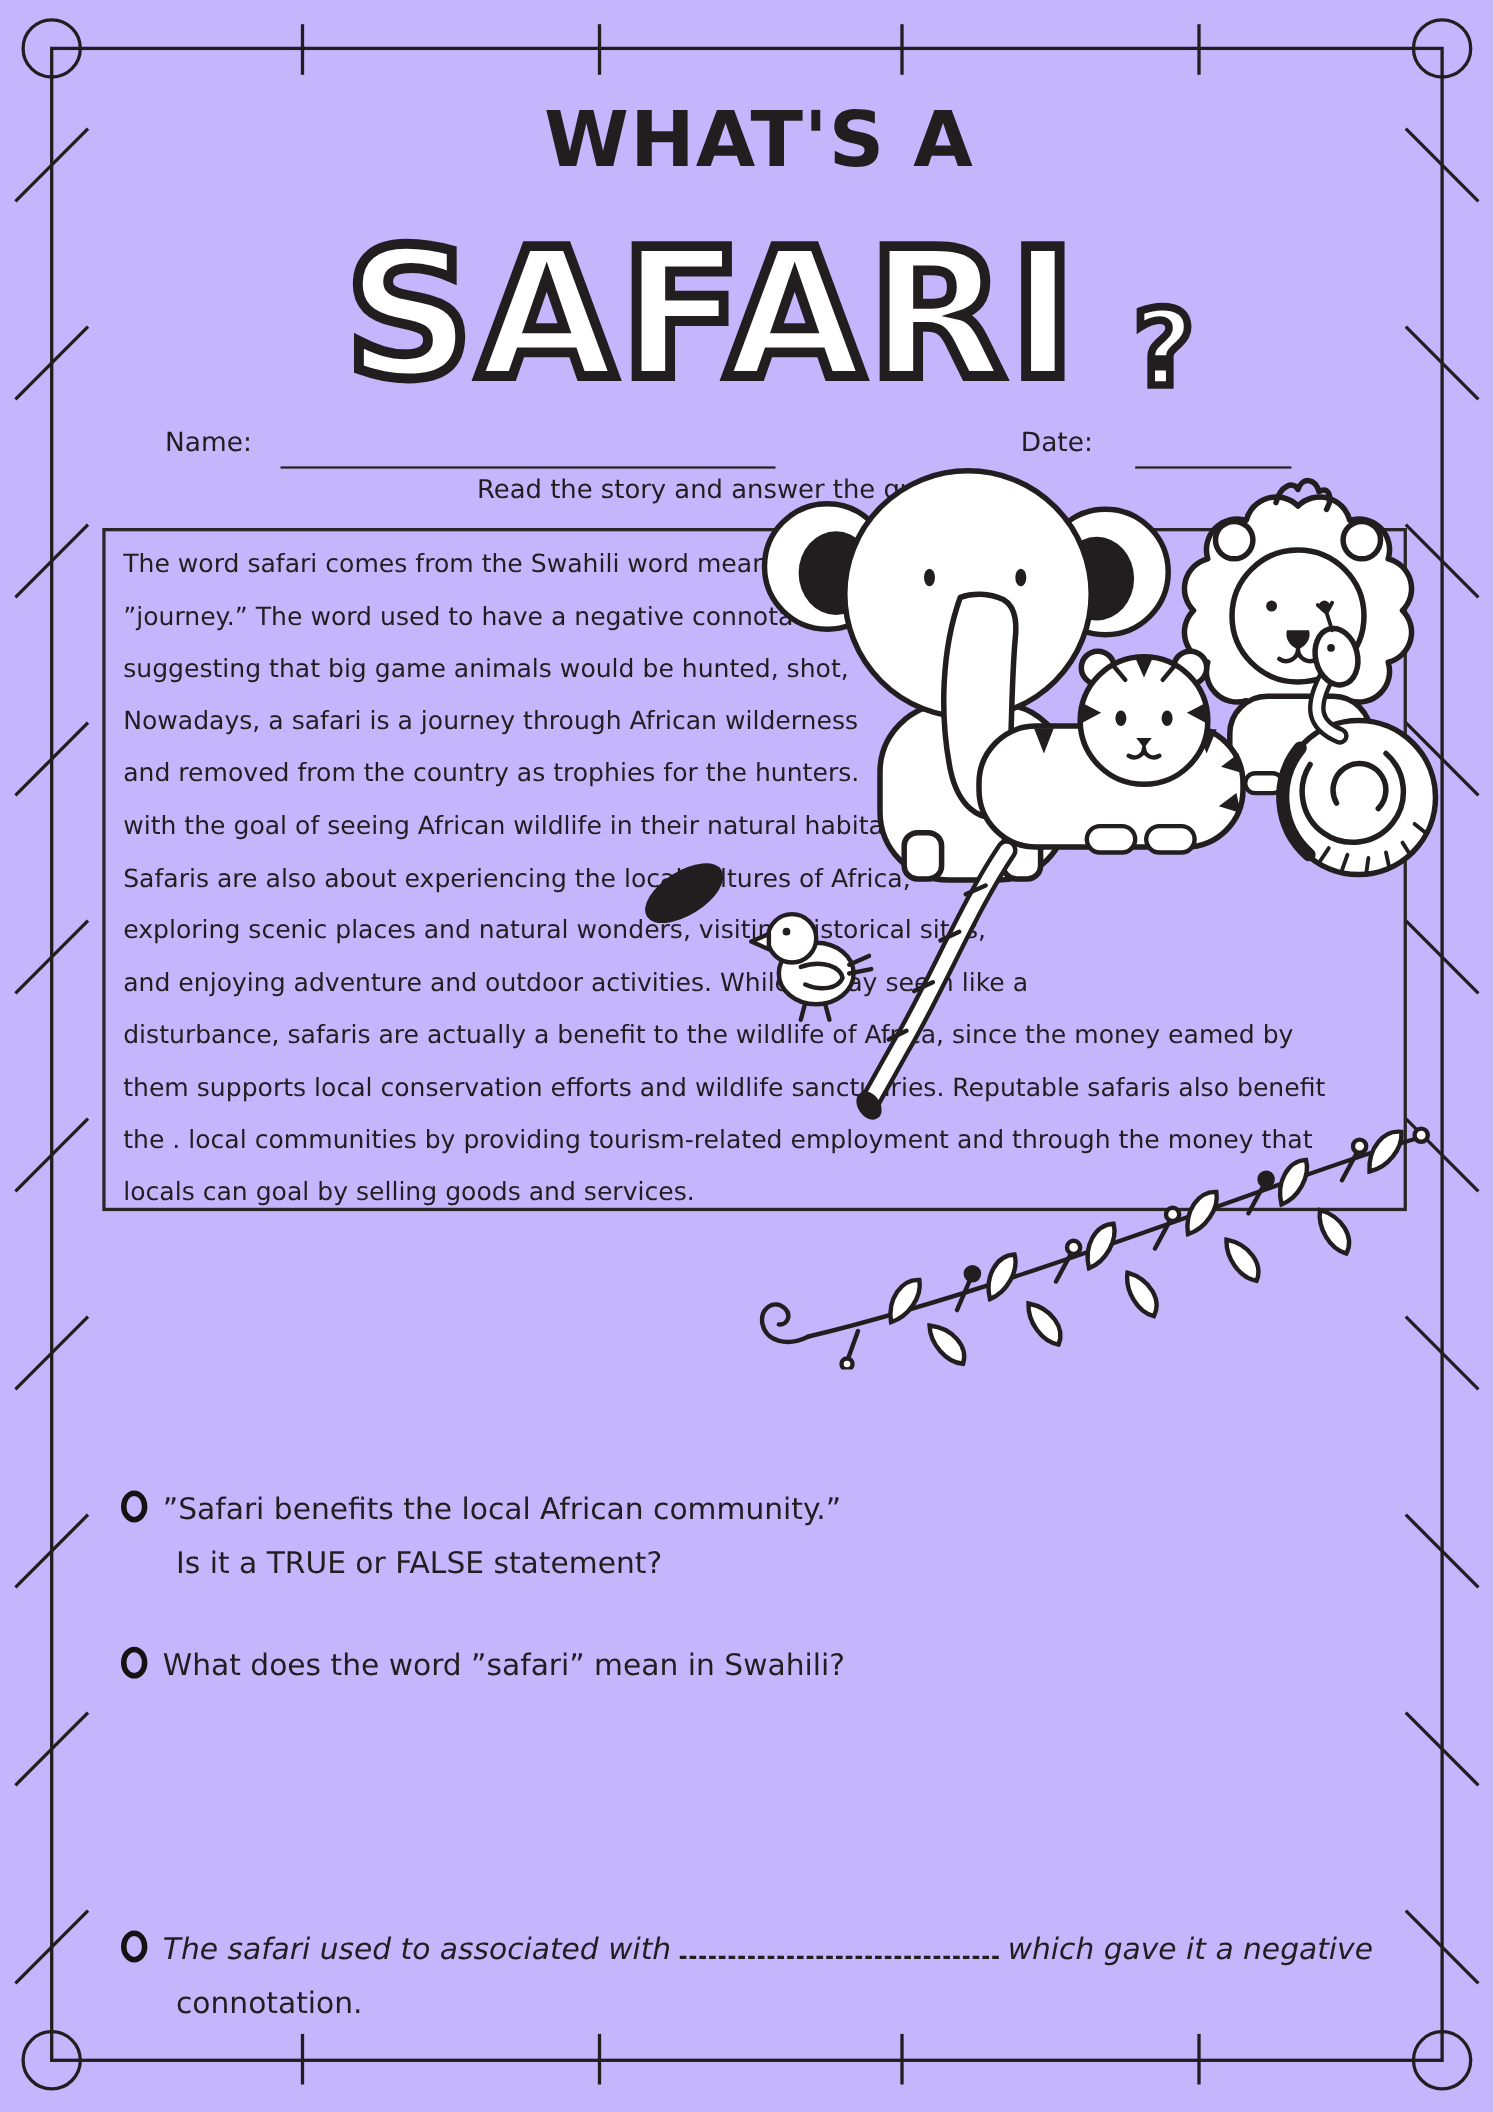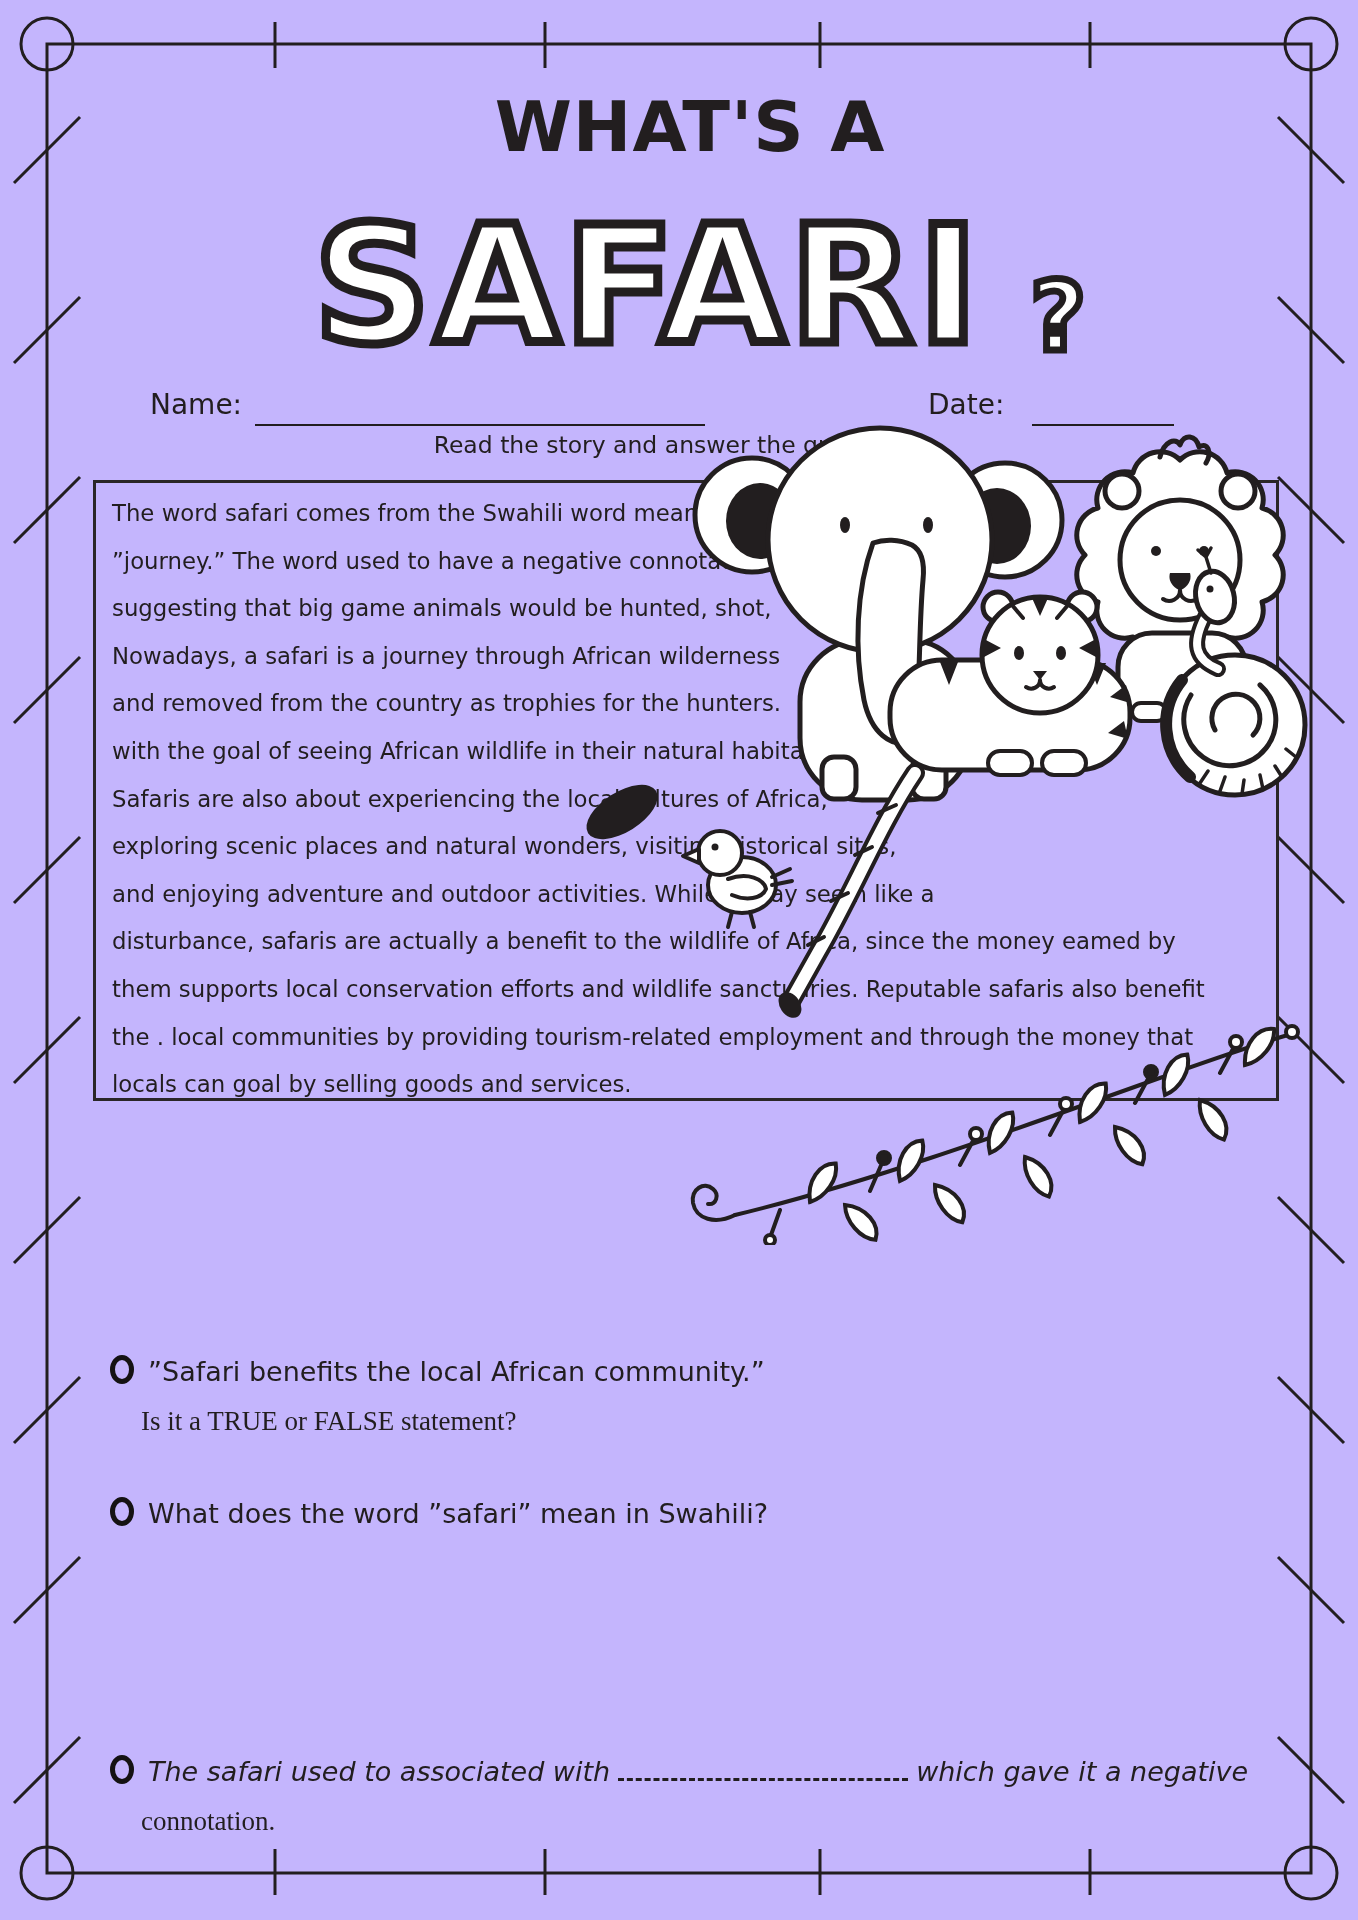--- a/index.html
+++ b/index.html
@@ -14,39 +14,39 @@
   .title-top{
     position:absolute;left:340px;top:86px;width:700px;text-align:center;
     font-size:70px;font-weight:900;letter-spacing:1px;color:#221e1f;margin:0;
   }
   .title-main-svg{position:absolute;left:268px;top:178px;}
   .title-main-svg text{
     font-family:"DejaVu Sans","Liberation Sans",sans-serif;font-weight:900;
     fill:#ffffff;stroke:#221e1f;
   }
   
-  .field-label{position:absolute;font-size:28px;color:#221e1f;}
+  .field-label{position:absolute;font-size:24px;color:#221e1f;}
   .write-line{position:absolute;border-bottom:2.5px solid #221e1f;height:0;}
   .instruction{
     position:absolute;left:0;top:431px;width:1358px;text-align:center;
     font-size:23.5px;color:#221e1f;
   }
   
   .story-box{
     position:absolute;left:93px;top:480px;width:1186px;height:621px;
     border:3px solid #2a2627;box-sizing:border-box;background:transparent;
   }
   .story-text{
     position:absolute;left:112px;top:490px;width:1180px;
     font-size:22.8px;line-height:47.6px;color:#221e1f;
   }
   .story-text div{white-space:nowrap;}
   
   .question{position:absolute;left:110px;font-size:27px;color:#221e1f;white-space:nowrap;}
-  .q-indent{left:141px;font-family:Liberation Serif, serif;}
+  .q-indent{left:160px;}
   .bullet{
     display:inline-block;width:14px;height:19px;border:5px solid #151213;
     border-radius:50%;margin-right:14px;transform:translateY(3px);
   }
   .fill-blank{
     display:inline-block;width:290px;height:22px;margin:0 8px;
     border-bottom:3px dashed #221e1f;vertical-align:baseline;
   }
 </style>
 </head>

